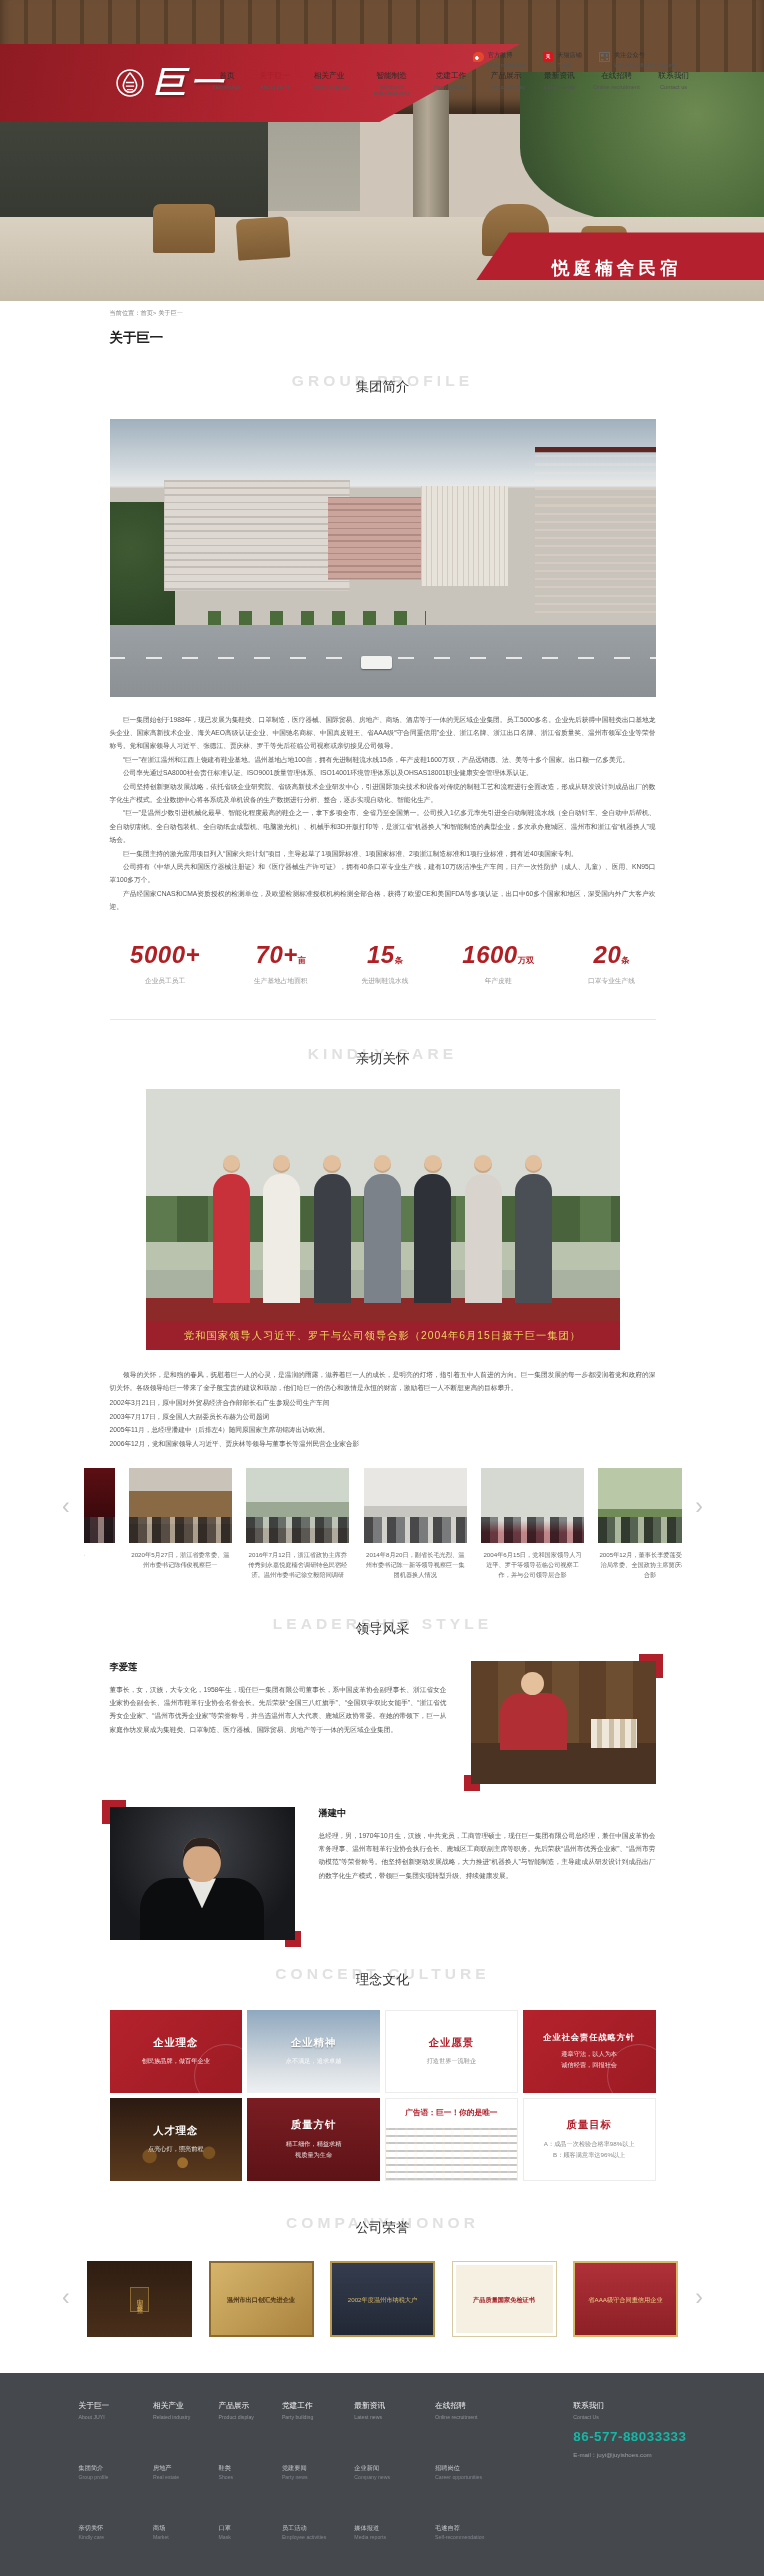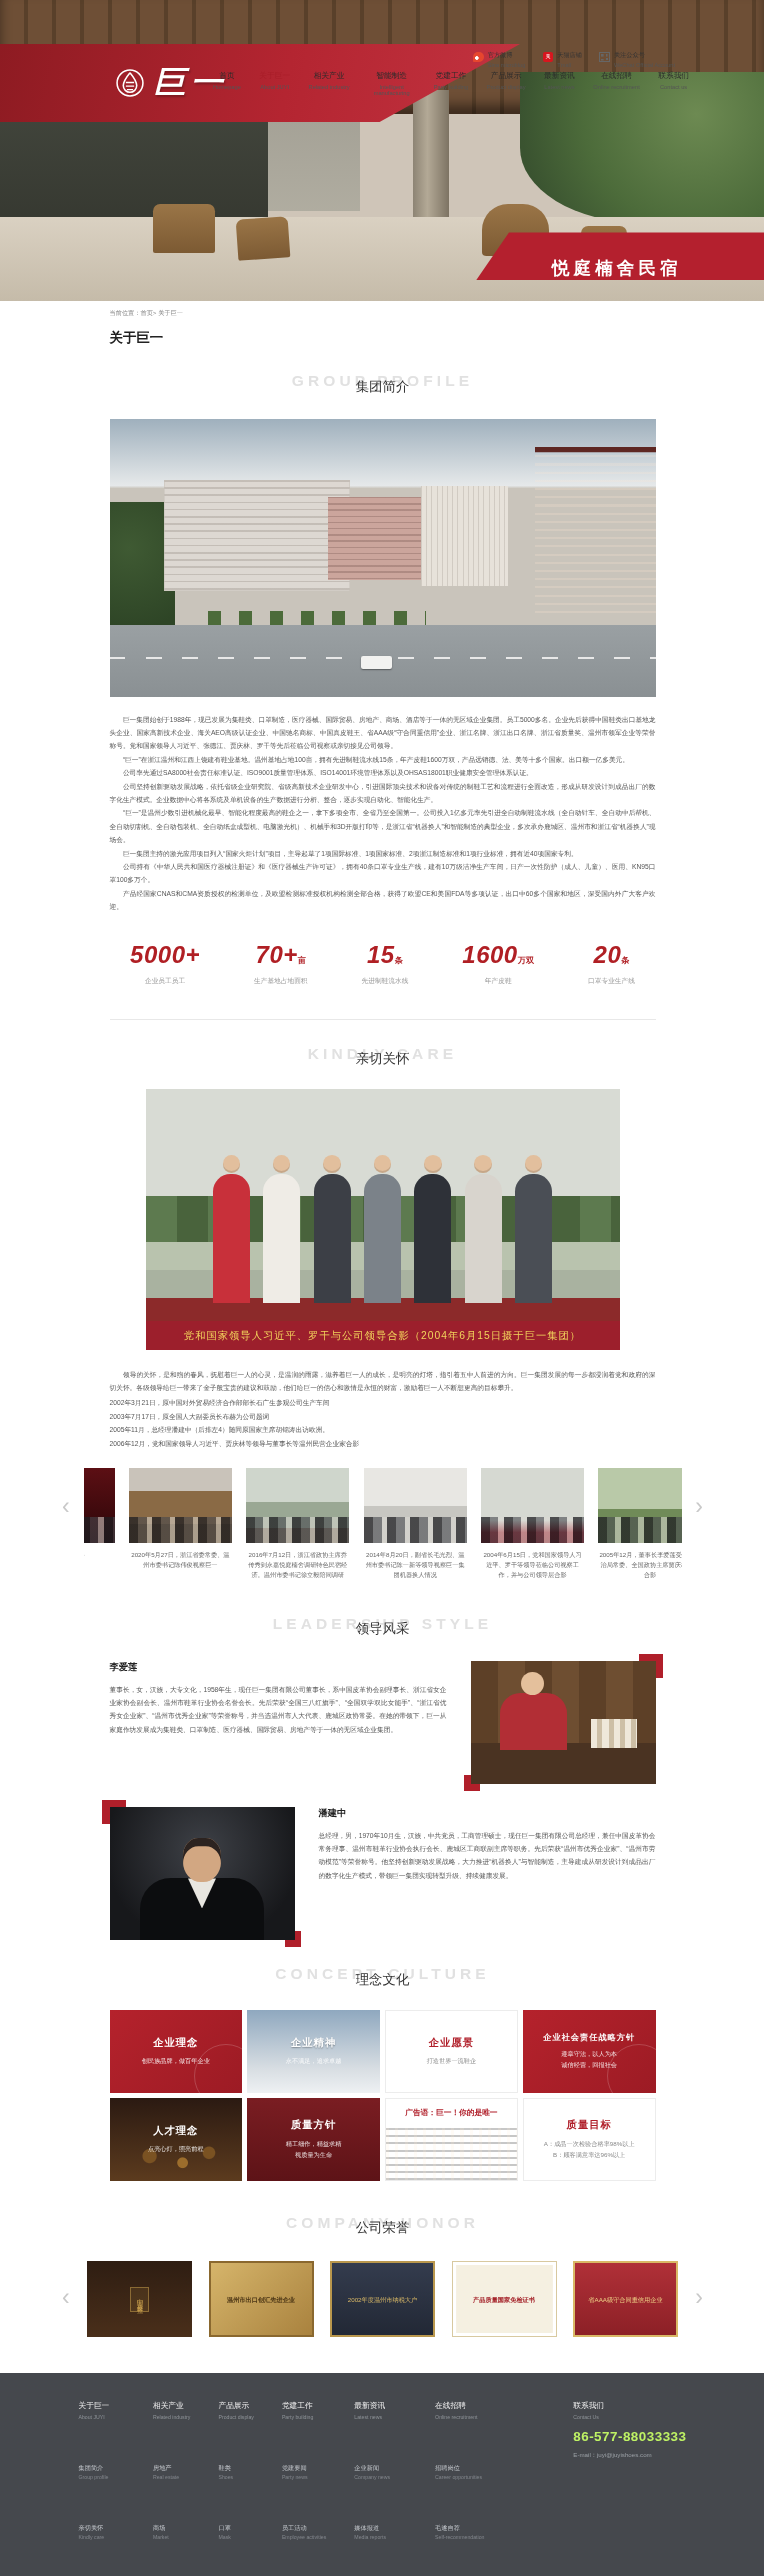--- a/index.html
+++ b/index.html
@@ -169,21 +169,21 @@
   
   footer{background:#45484d;margin-top:5.2px;}
   .foot-inner{width:608px;margin:0 auto;display:flex;gap:28px;padding:28px 0 23px;}
   .fcol{flex:0 0 auto;}
   .fcol-h b{display:block;font-size:7.7px;color:#f2f2f2;font-weight:normal;}
   .fcol-h i{display:block;font-style:normal;font-size:5.2px;color:#8f9499;margin:2.1px 0 9.3px;}
   .fitem{display:block;margin-bottom:6.2px;}
   .fitem b{display:block;font-size:6.2px;color:#c4c8cd;font-weight:normal;}
   .fitem i{display:block;font-style:normal;font-size:5.2px;color:#83878d;margin-top:1px;}
   .fcontact{margin-left:auto;text-align:left;}
-  .fphone{font-size:13.4px;color:#bef264;font-weight:bold;letter-spacing:0.5px;margin-top:1px;}
+  .fphone{font-size:13.4px;color:#14b8a6;font-weight:bold;letter-spacing:0.5px;margin-top:1px;}
   .femail{font-size:6.2px;color:#9aa0a6;margin-top:7.2px;}
   .foot-bottom{background:#393c41;border-top:0.5px solid #54575c;}
   .fb-inner{width:608px;margin:0 auto;height:29px;display:flex;align-items:center;justify-content:space-between;font-size:5.7px;color:#7f838a;}
 </style>
 </head>
 <body>
 
 <div class="page">
 
   <header class="banner">

